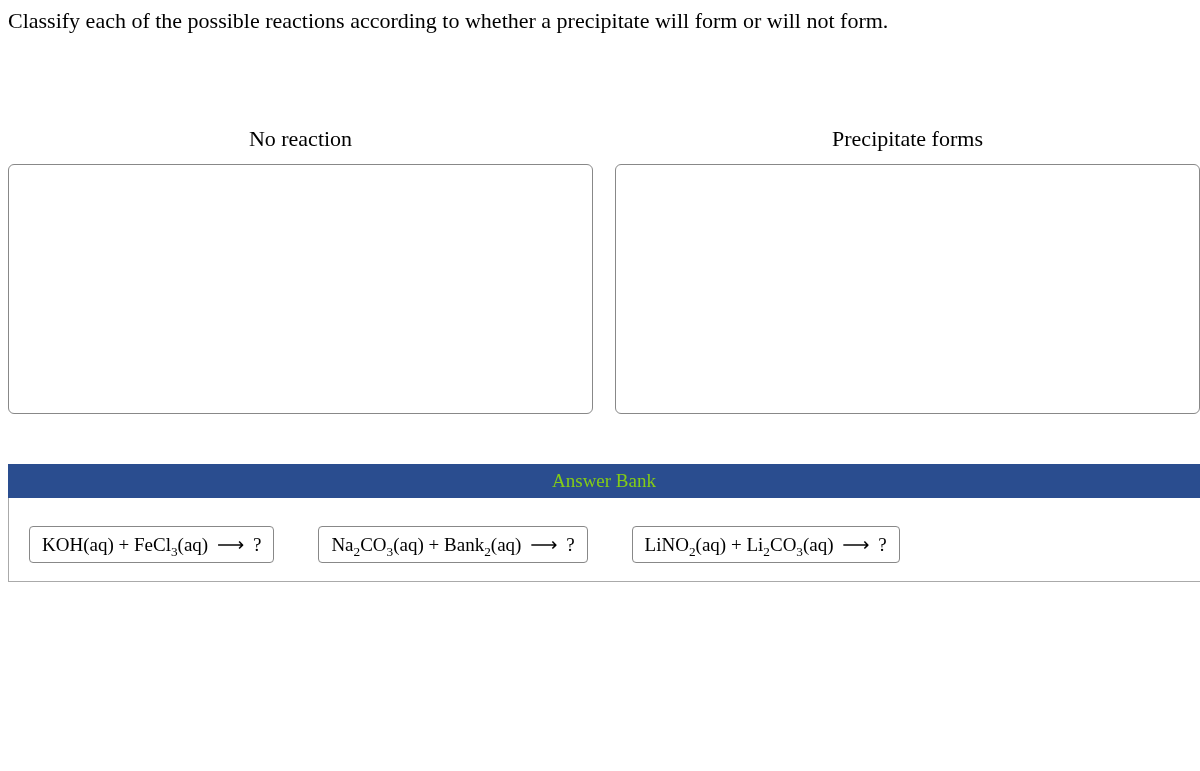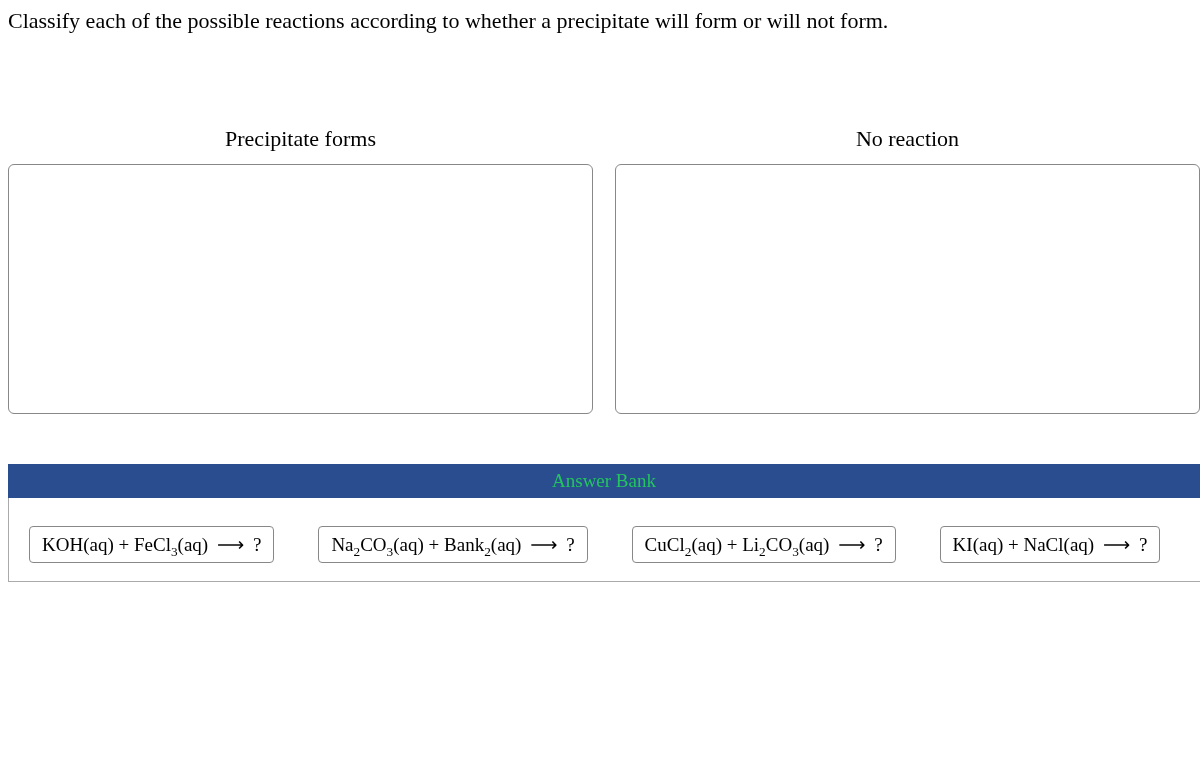--- a/index.html
+++ b/index.html
@@ -36,21 +36,21 @@
     }
     .dropzone {
       width: 100%;
       height: 250px;
       border: 1px solid #888;
       border-radius: 6px;
       background: #fff;
     }
     .answer-bank-header {
       background: #2a4d8f;
-      color: #22c55e;
+      color: #84cc16;
       text-align: center;
       font-size: 19px;
       padding: 6px 0;
       width: 100%;
     }
     .answer-bank {
       border-left: 1px solid #aaa;
       border-bottom: 1px solid #aaa;
       padding: 28px 20px 18px 20px;
       display: flex;
@@ -79,25 +79,25 @@
       padding: 0 4px;
     }
   </style>
 </head>
 <body>
 
 <div class="question">Classify each of the possible reactions according to whether a precipitate will form or will not form.</div>
 
 <div class="categories">
   <div class="category">
-    <div class="category-title">Precipitate forms</div>
+    <div class="category-title">No reaction</div>
     <div class="dropzone"></div>
   </div>
   <div class="category">
-    <div class="category-title">No reaction</div>
+    <div class="category-title">Precipitate forms</div>
     <div class="dropzone"></div>
   </div>
 </div>
 
 <div class="answer-bank-header">Answer Bank</div>
 
 <div class="answer-bank">
 
   <div class="chip">
     <span>KOH(aq)</span>
@@ -109,29 +109,22 @@
 
   <div class="chip">
     <span><span>Na</span><sub>2</sub><span>CO</span><sub>3</sub><span>(aq)</span></span>
     <span> + </span>
     <span><span>Bank</span><sub>2</sub><span>(aq)</span></span>
     <span class="arrow">⟶</span>
     <span>?</span>
   </div>
 
   <div class="chip">
-    <span><span>CuCl</span><sub>2</sub><span>(aq)</span></span>
+    <span><span>LiNO</span><sub>2</sub><span>(aq)</span></span>
     <span> + </span>
     <span><span>Li</span><sub>2</sub><span>CO</span><sub>3</sub><span>(aq)</span></span>
     <span class="arrow">⟶</span>
     <span>?</span>
   </div>
 
 
-  <div class="chip">
-    <span>KI(aq)</span>
-    <span> + </span>
-    <span>NaCl(aq)</span>
-    <span class="arrow">⟶</span>
-    <span>?</span>
-  </div>
 
 </div>
 
 </body></html>

